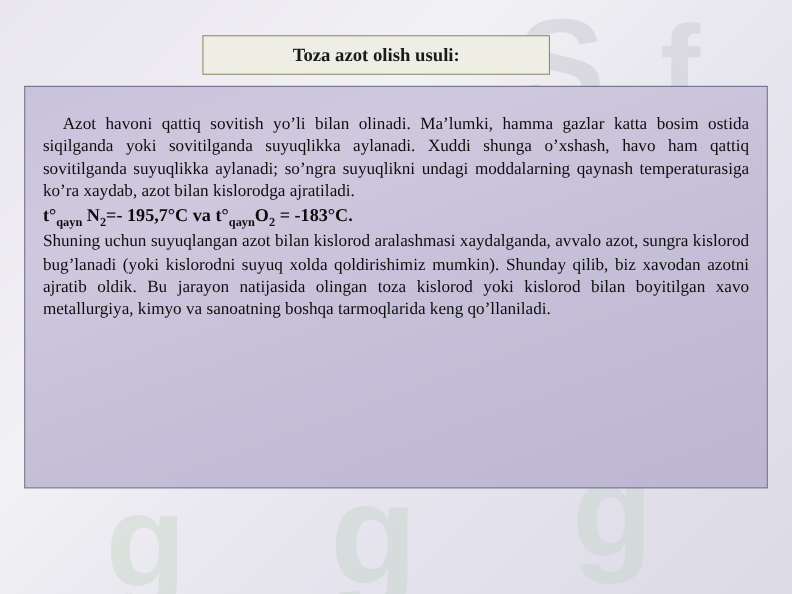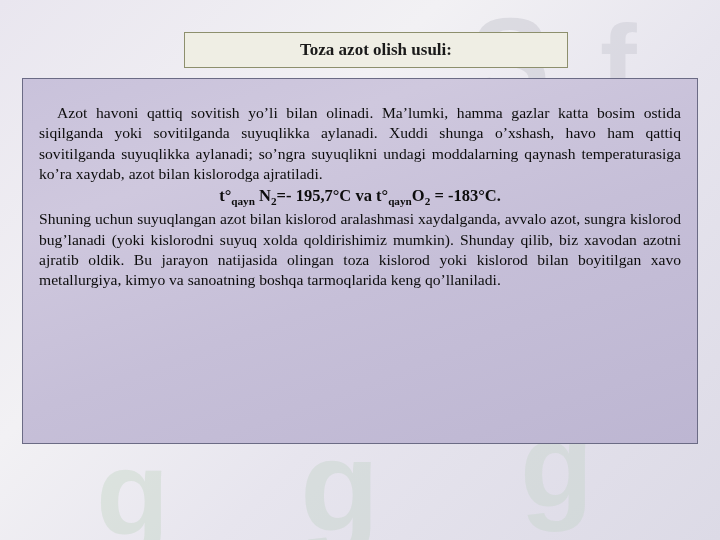--- a/index.html
+++ b/index.html
@@ -33,21 +33,21 @@
   .wm1 { left: 96px;  top: 432px; font-size: 120px; }
   .wm2 { left: 300px; top: 420px; font-size: 130px; color: rgba(186,207,188,0.33); }
   .wm3 { left: 470px; top: 0px;   font-size: 120px; color: rgba(195,196,205,0.45); }
   .wm4 { left: 600px; top: 8px;   font-size: 110px; color: rgba(195,196,205,0.40); }
   .wm5 { left: 520px; top: 404px; font-size: 120px; color: rgba(186,207,188,0.30); }
 
   .title-box {
     position: absolute;
     left: 184px;
     top: 32px;
-    width: 384px;
+    width: 316px;
     height: 36px;
     border: 1px solid #8d8f6d;
     background: #efeee4;
     display: flex;
     align-items: center;
     justify-content: center;
     box-sizing: border-box;
   }
   .title-text {
     font-family: "Liberation Serif", serif;
@@ -72,21 +72,21 @@
     margin: 0;
     font-size: 15.6px;
     line-height: 1.30;
     color: #0d0d0d;
     text-align: justify;
     text-justify: inter-word;
   }
   p.indent { text-indent: 18px; }
   .formula {
     margin: 2px 0 2px 0;
-    text-align: center;
+    text-align: left;
     font-weight: bold;
     font-size: 16.5px;
     color: #0d0d0d;
   }
   sub { font-size: 0.68em; }
 </style>
 </head>
 <body>
 
 <div class="slide">

